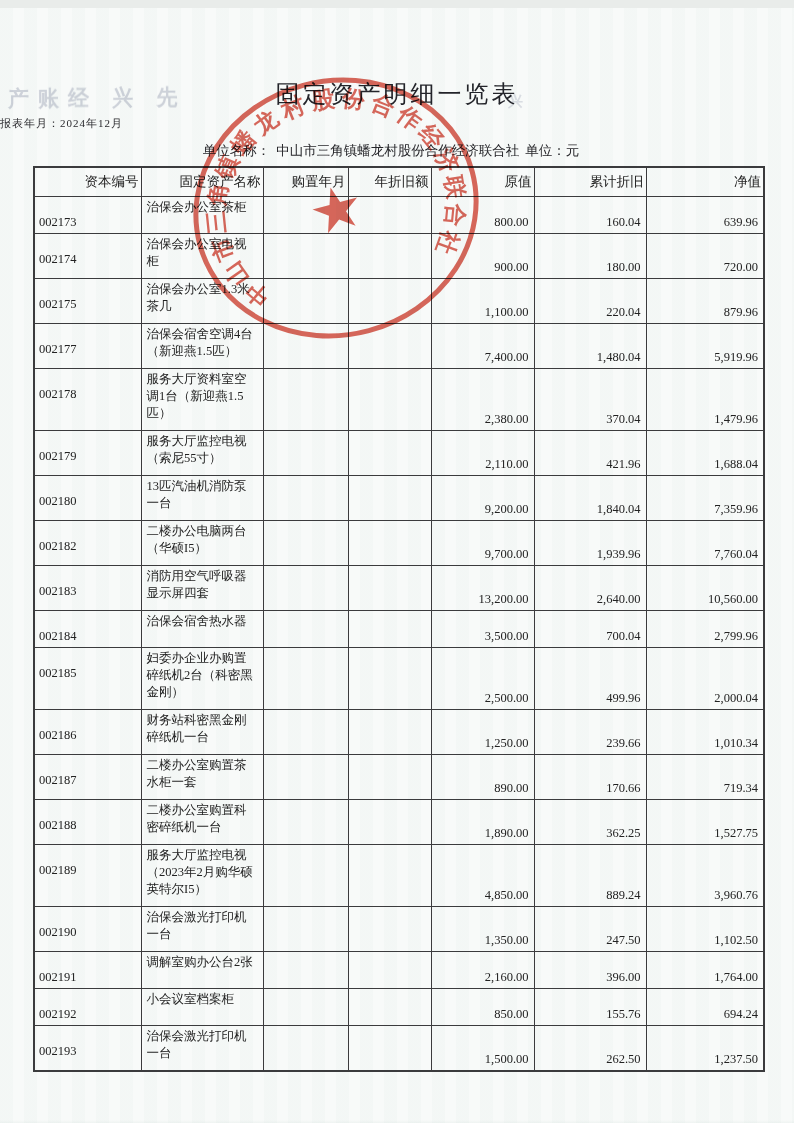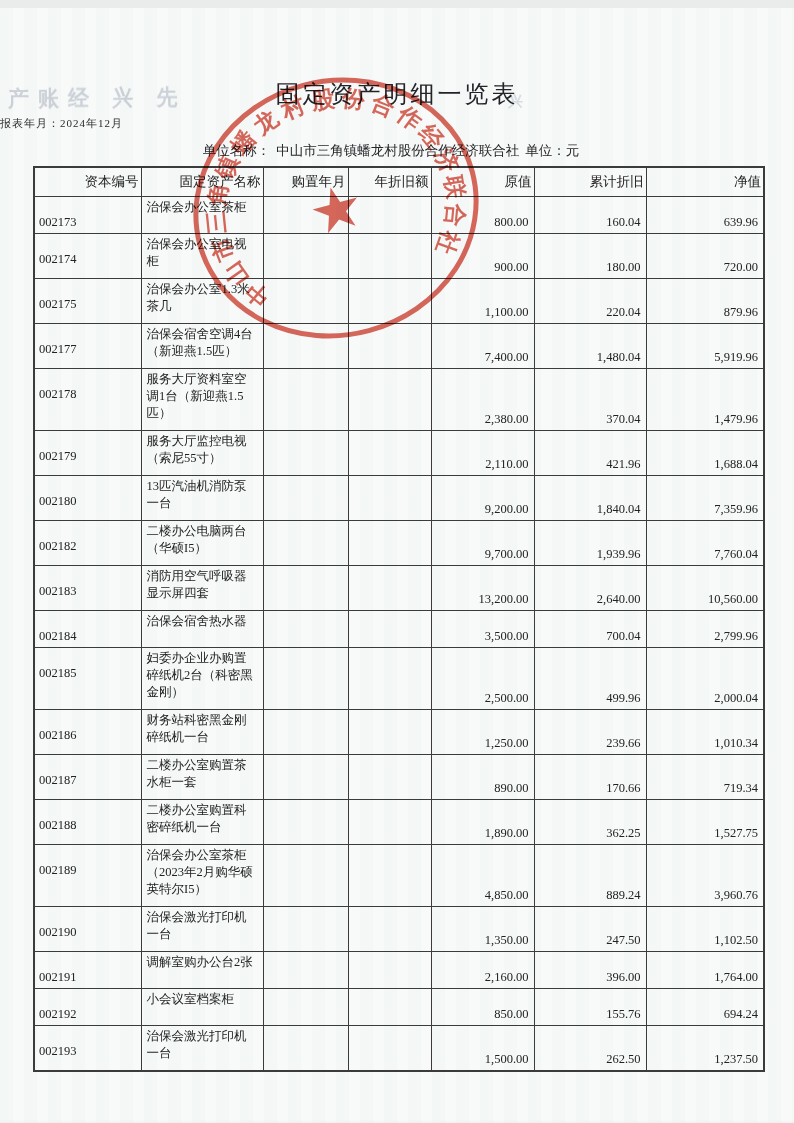--- a/index.html
+++ b/index.html
@@ -212,21 +212,21 @@
     <td class="c-name">二楼办公室购置科密碎纸机一台</td>
     <td class="c-mid"></td>
     <td class="c-mid"></td>
     <td class="c-num">1,890.00</td>
     <td class="c-num">362.25</td>
     <td class="c-num">1,527.75</td>
   </tr>
 
   <tr>
     <td class="c-id">002189</td>
-    <td class="c-name">治保会办公室茶柜（2023年2月购华硕英特尔I5）</td>
+    <td class="c-name">服务大厅监控电视（2023年2月购华硕英特尔I5）</td>
     <td class="c-mid"></td>
     <td class="c-mid"></td>
     <td class="c-num">4,850.00</td>
     <td class="c-num">889.24</td>
     <td class="c-num">3,960.76</td>
   </tr>
 
   <tr>
     <td class="c-id">002190</td>
     <td class="c-name">治保会激光打印机一台</td>

